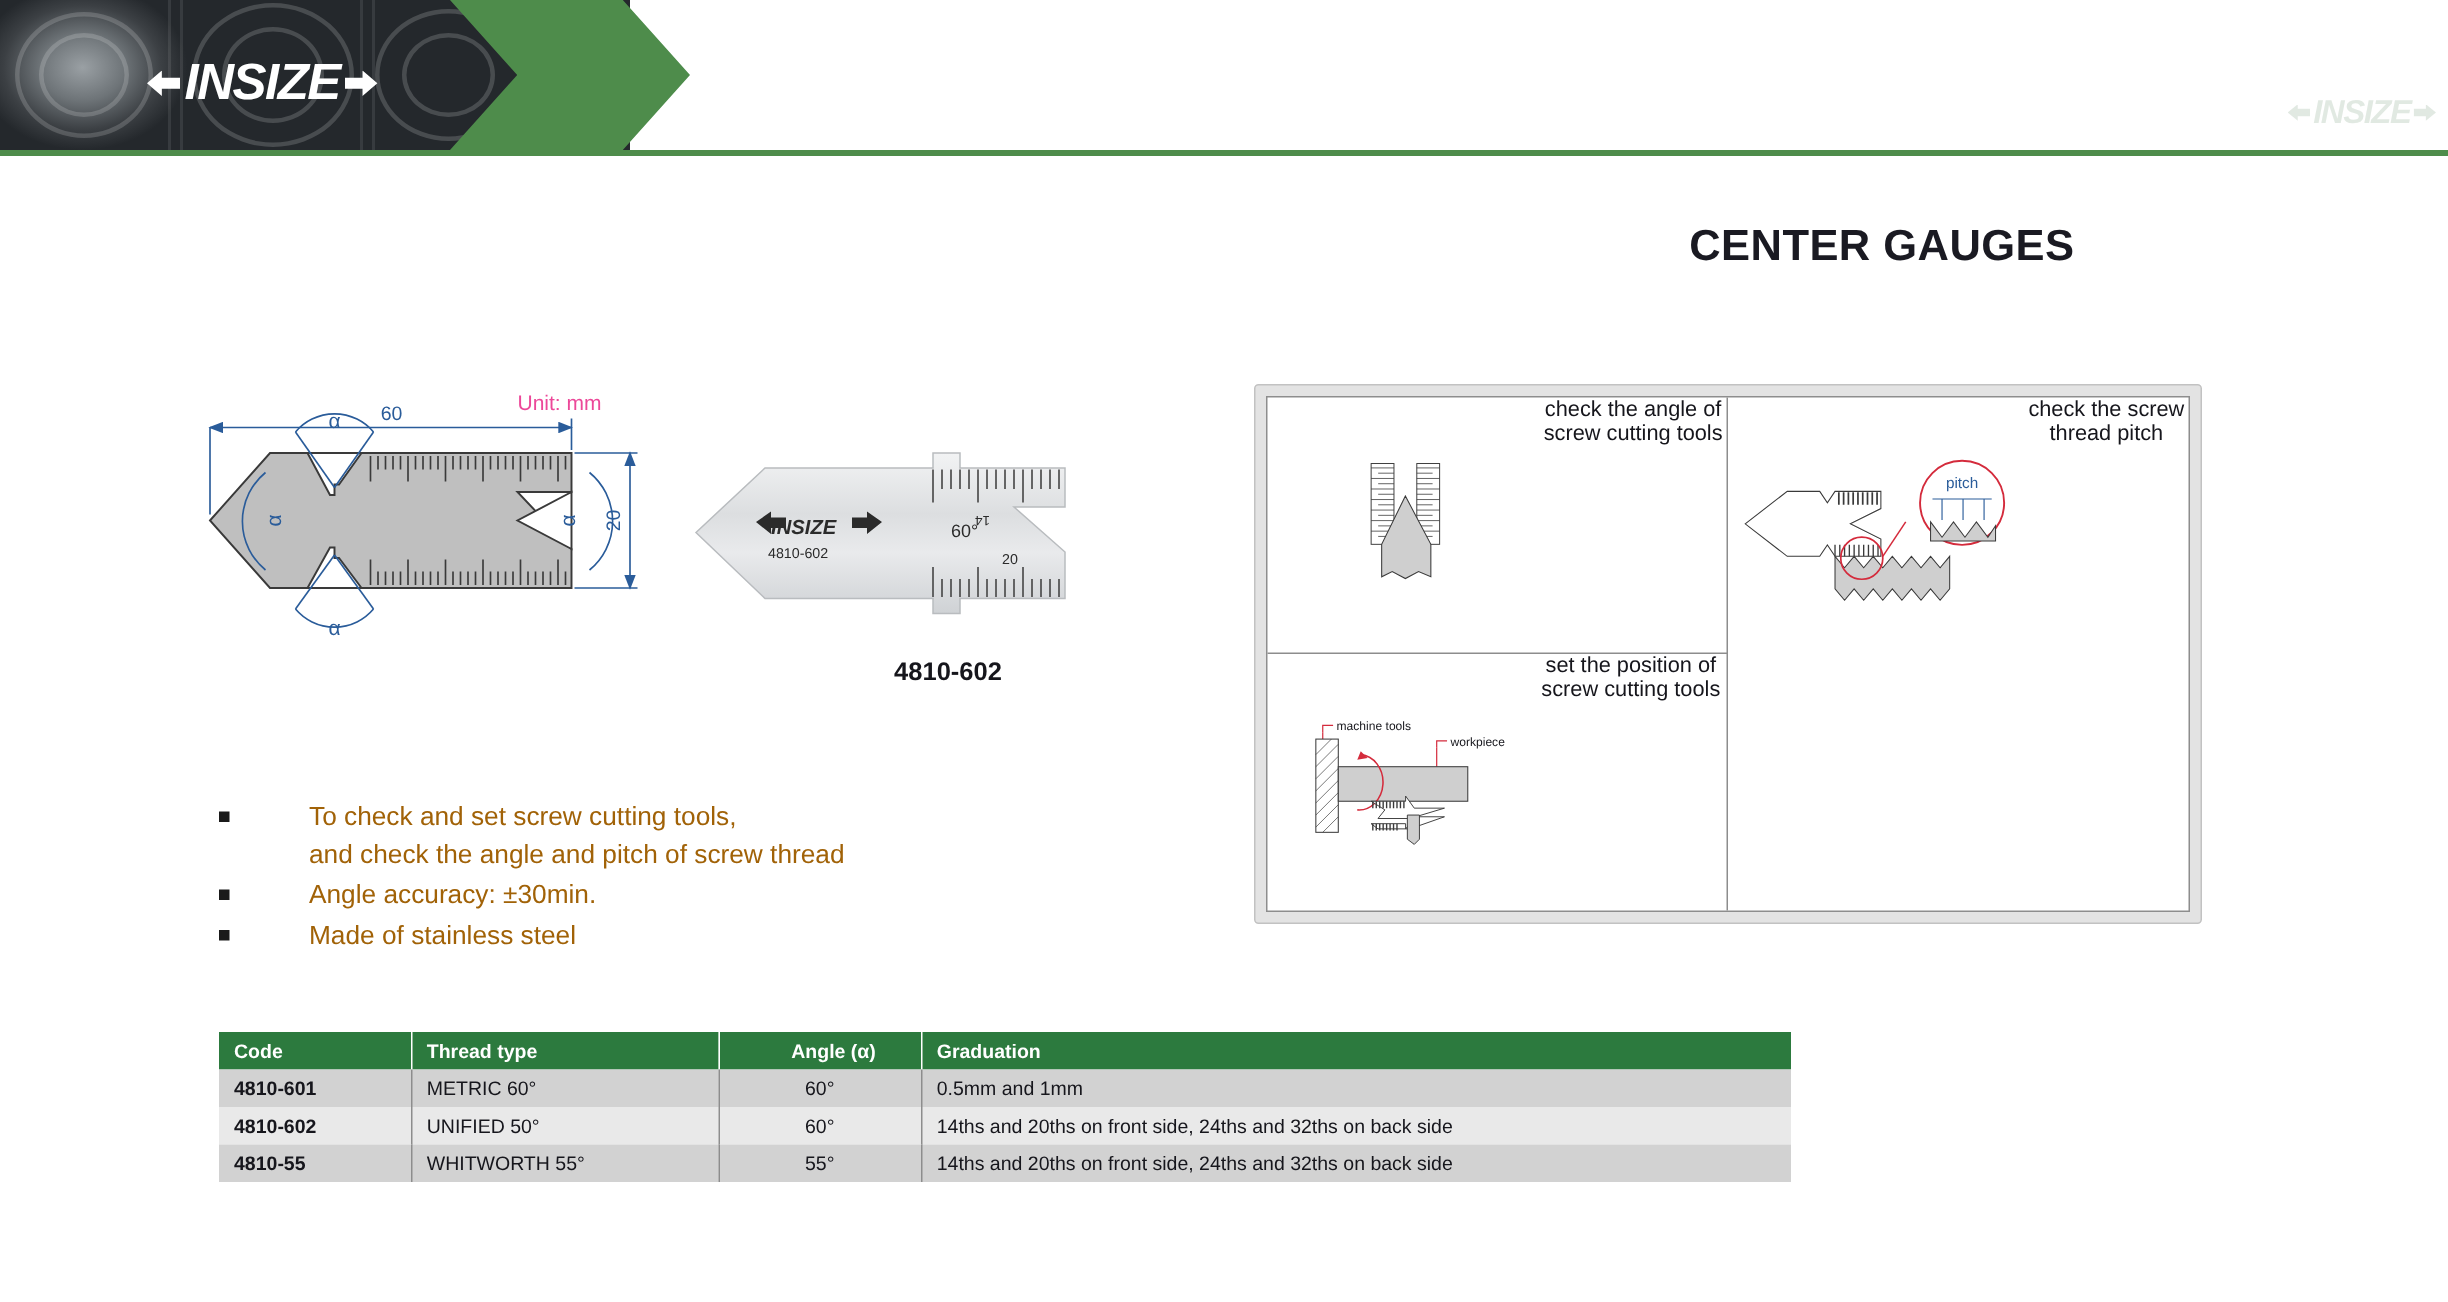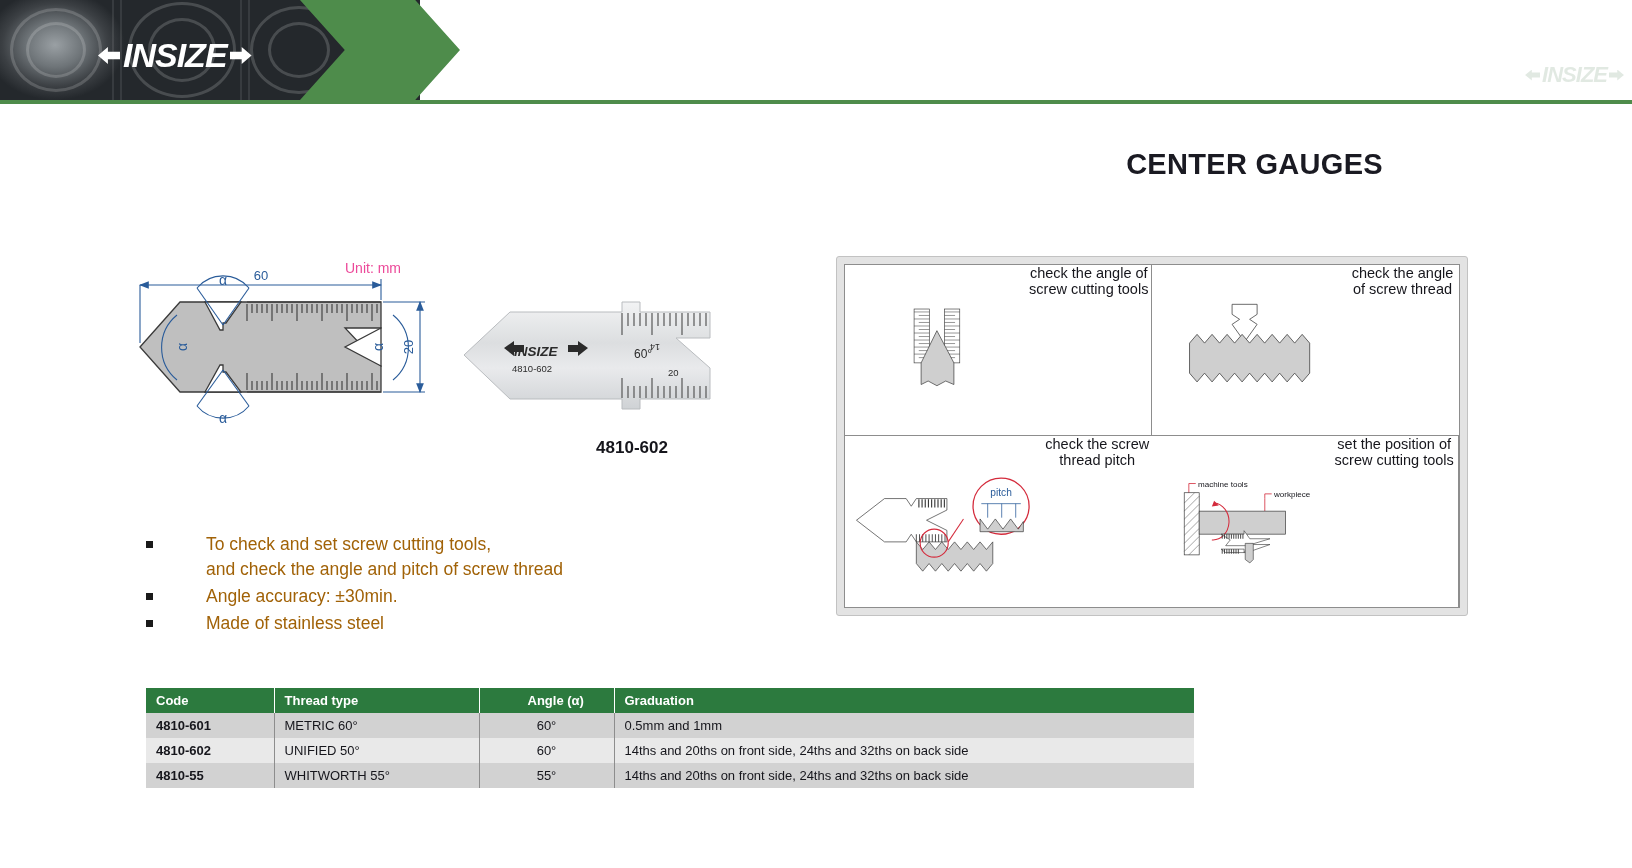--- a/index.html
+++ b/index.html
@@ -418,33 +418,20 @@
                 <line x1="170" y1="76" x2="188" y2="76"></line>
               <line x1="170" y1="82" x2="196" y2="82"></line>
                 <line x1="170" y1="88" x2="188" y2="88"></line>
             </g>
             <path d="M157,42 L186,97 L186,134 L172,128 L157,136 L142,128 L130,134 L130,97 Z" fill="#cfcfcf" stroke="#3a3a3a" stroke-width="1.2"></path>
           </svg>
         </div>
         <div class="app-caption">check the angle of screw cutting tools</div>
       </div>
 
-      <div class="app-cell bb">
-        <div class="app-art">
-          <svg width="100%" height="100%" viewBox="0 0 310 150" preserveAspectRatio="xMidYMid meet">
-            <path d="M128,2 L128,18 L140,26 L128,34 L148,62 L168,34 L156,26 L168,18 L168,2 Z" fill="#ffffff" stroke="#3a3a3a" stroke-width="1.2"></path>
-            <path d="M60,64 L72,50 L84,64 L96,50 L108,64 L120,50 L132,64 L144,50 L156,64
-                     L168,50 L180,64 L192,50 L204,64 L216,50 L228,64 L240,50 L252,64
-                     L252,112 L240,126 L228,112 L216,126 L204,112 L192,126 L180,112
-                     L168,126 L156,112 L144,126 L132,112 L120,126 L108,112 L96,126
-                     L84,112 L72,126 L60,112 Z" fill="#cfcfcf" stroke="#3a3a3a" stroke-width="1.2"></path>
-          </svg>
-        </div>
-        <div class="app-caption">check the angle of screw thread</div>
-      </div>
 
       <div class="app-cell">
         <div class="app-art">
           <svg width="100%" height="100%" viewBox="0 0 310 160" preserveAspectRatio="xMidYMid meet">
             <path d="M18,78 L62,44 L96,44 L104,56 L112,44 L160,44 L160,62 L128,78
                      L160,94 L160,112 L112,112 L104,100 L96,112 L62,112 Z" fill="#ffffff" stroke="#3a3a3a" stroke-width="1.1"></path>
             <g stroke="#3a3a3a" stroke-width="1.8">
               <line x1="116" y1="45" x2="116" y2="58"></line>
                 <line x1="121" y1="45" x2="121" y2="58"></line>
               <line x1="126" y1="45" x2="126" y2="58"></line>

